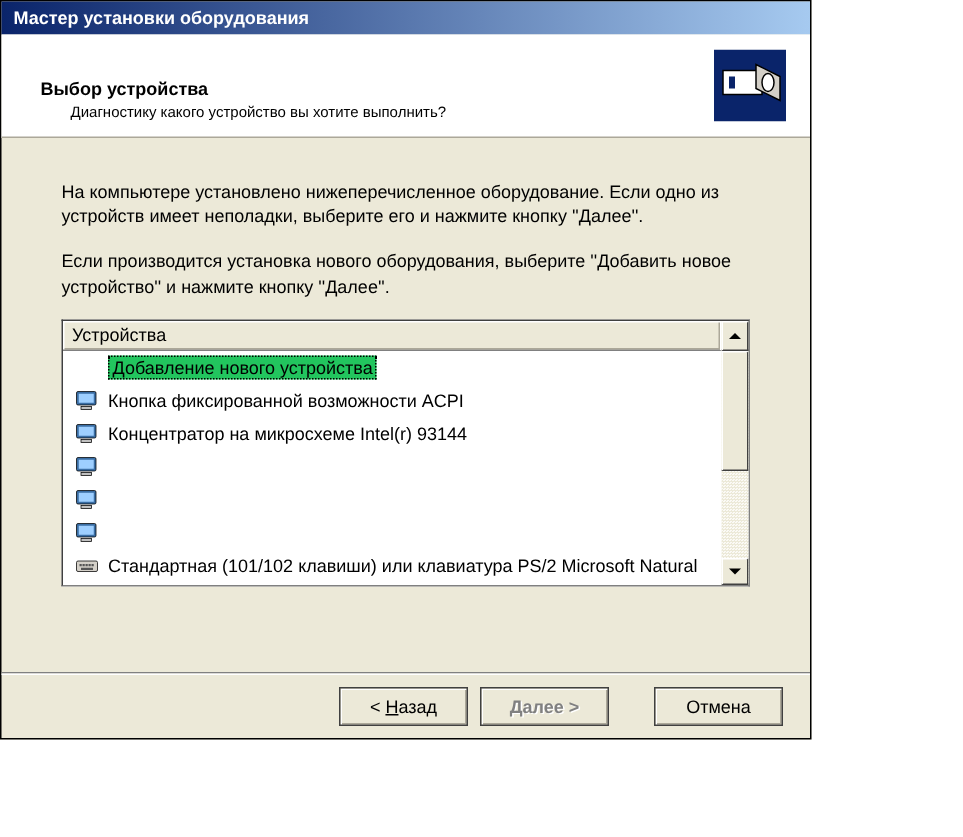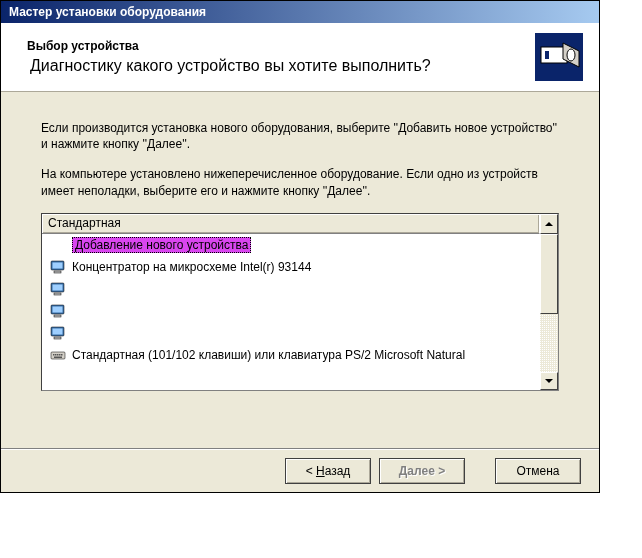--- a/index.html
+++ b/index.html
@@ -7,21 +7,21 @@
     margin: 0;
     padding: 0;
     background: #ffffff;
     font-family: Tahoma, Arial, sans-serif;
     font-size: 11px;
     width: 642px;
     height: 558px;
     position: relative;
   }
   .window {
-    width: 600px;
+    width: 541px;
     height: 493px;
     border: 1px solid #000;
     background: #ece9d8;
     display: flex;
     flex-direction: column;
   }
   .titlebar {
     background: linear-gradient(to right, #0a246a, #a6caf0);
     color: #fff;
     font-weight: bold;
@@ -29,32 +29,32 @@
     padding: 4px 8px;
     height: 22px;
     display: flex;
     align-items: center;
   }
   .header {
     background: #ffffff;
     padding: 10px 16px 10px 26px;
     border-bottom: 1px solid #aca899;
     display: flex;
-    align-items: center;
+    align-items: flex-end;
     justify-content: space-between;
   }
   .header-text { flex: 1; }
   .header-title {
     font-weight: bold;
     font-size: 12px;
     margin-bottom: 4px;
   }
   .header-subtitle {
-    font-size: 16px;
-    margin-left: 3px;
+    font-size: 10px;
+    margin-left: 20px;
   }
   .header-icon {
     width: 48px;
     height: 48px;
     flex-shrink: 0;
     margin-left: 10px;
   }
   .content {
     flex: 1;
     padding: 28px 40px 10px 40px;
@@ -110,21 +110,21 @@
     display: flex;
     align-items: center;
     padding: 2px 4px 2px 8px;
     height: 22px;
     font-size: 12px;
     gap: 6px;
   }
   .list-item.selected .item-label {
     border: 1px dotted #000;
     padding: 0 2px;
-    background: #d946ef;
+    background: #22c55e;
     text-align: right;
   }
   .item-icon {
     width: 16px;
     height: 16px;
     flex-shrink: 0;
   }
   .scrollbar {
     width: 18px;
     background: #ece9d8;
@@ -211,35 +211,43 @@
         <rect x="0" y="0" width="48" height="48" fill="#0a246a"></rect>
         <rect x="6" y="14" width="26" height="16" fill="#fff" stroke="#000" stroke-width="1"></rect>
         <rect x="10" y="18" width="4" height="8" fill="#0a246a"></rect>
         <path d="M 28 10 L 44 18 L 44 34 L 28 26 Z" fill="#d4d0c8" stroke="#000" stroke-width="1"></path>
         <ellipse cx="36" cy="22" rx="4" ry="6" fill="#fff" stroke="#000" stroke-width="1"></ellipse>
       </svg>
     </div>
   </div>
 
   <div class="content">
+    <div class="para">На компьютере установлено нижеперечисленное оборудование. Если одно из устройств имеет неполадки, выберите его и нажмите кнопку ''Далее''.</div>
     <div class="para">Если производится установка нового оборудования, выберите ''Добавить новое устройство'' и нажмите кнопку ''Далее''.</div>
-    <div class="para">На компьютере установлено нижеперечисленное оборудование. Если одно из устройств имеет неполадки, выберите его и нажмите кнопку ''Далее''.</div>
 
     <div class="listbox-wrap">
       <div class="listbox-header-row">
-        <div class="listbox-header">Стандартная</div>
+        <div class="listbox-header">Устройства</div>
         <div class="scroll-up">
           <span class="arrow up"></span>
         </div>
       </div>
       <div class="listbox-body">
         <div class="listbox-items" id="listbox-items">
             <div class="list-item selected">
               <span class="item-icon"><svg width="16" height="16"></svg></span>
               <span class="item-label">Добавление нового устройства</span>
+            </div>
+            <div class="list-item">
+              <span class="item-icon"><svg width="16" height="16" viewBox="0 0 16 16">
+                  <rect x="1" y="2" width="13" height="9" rx="1" fill="#3a6ea5" stroke="#000" stroke-width="0.5"></rect>
+                  <rect x="2.5" y="3.5" width="10" height="6" fill="#9ecfff"></rect>
+                  <rect x="4" y="12" width="7" height="2" fill="#c0c0c0" stroke="#000" stroke-width="0.5"></rect>
+                </svg></span>
+              <span class="item-label">Кнопка фиксированной возможности ACPI</span>
             </div>
             <div class="list-item">
               <span class="item-icon"><svg width="16" height="16" viewBox="0 0 16 16">
                   <rect x="1" y="2" width="13" height="9" rx="1" fill="#3a6ea5" stroke="#000" stroke-width="0.5"></rect>
                   <rect x="2.5" y="3.5" width="10" height="6" fill="#9ecfff"></rect>
                   <rect x="4" y="12" width="7" height="2" fill="#c0c0c0" stroke="#000" stroke-width="0.5"></rect>
                 </svg></span>
               <span class="item-label">Концентратор на микросхеме Intel(r) 93144</span>
             </div>
             <div class="list-item">

